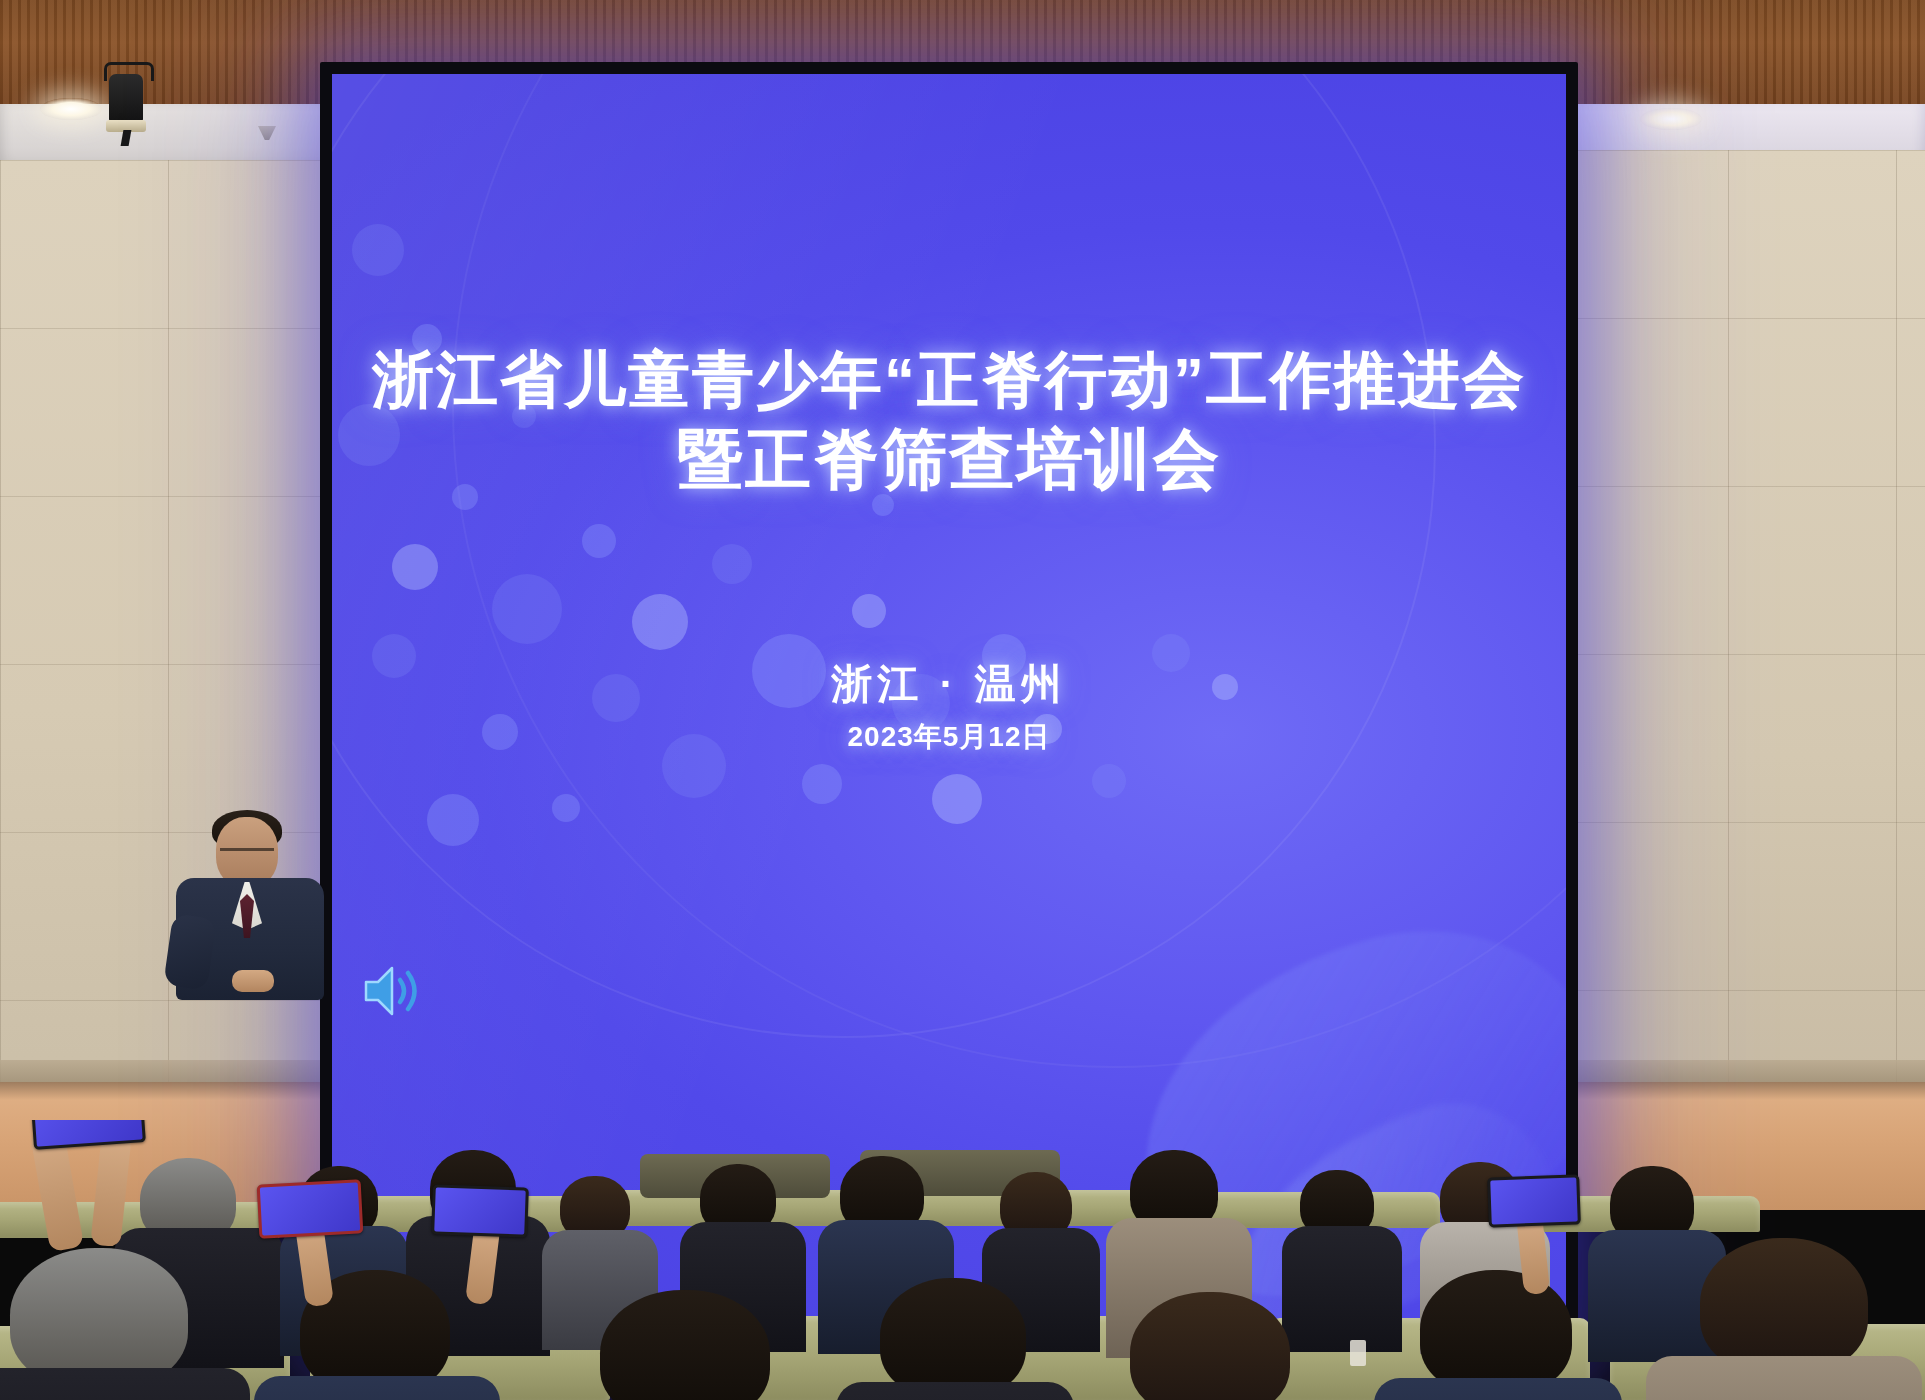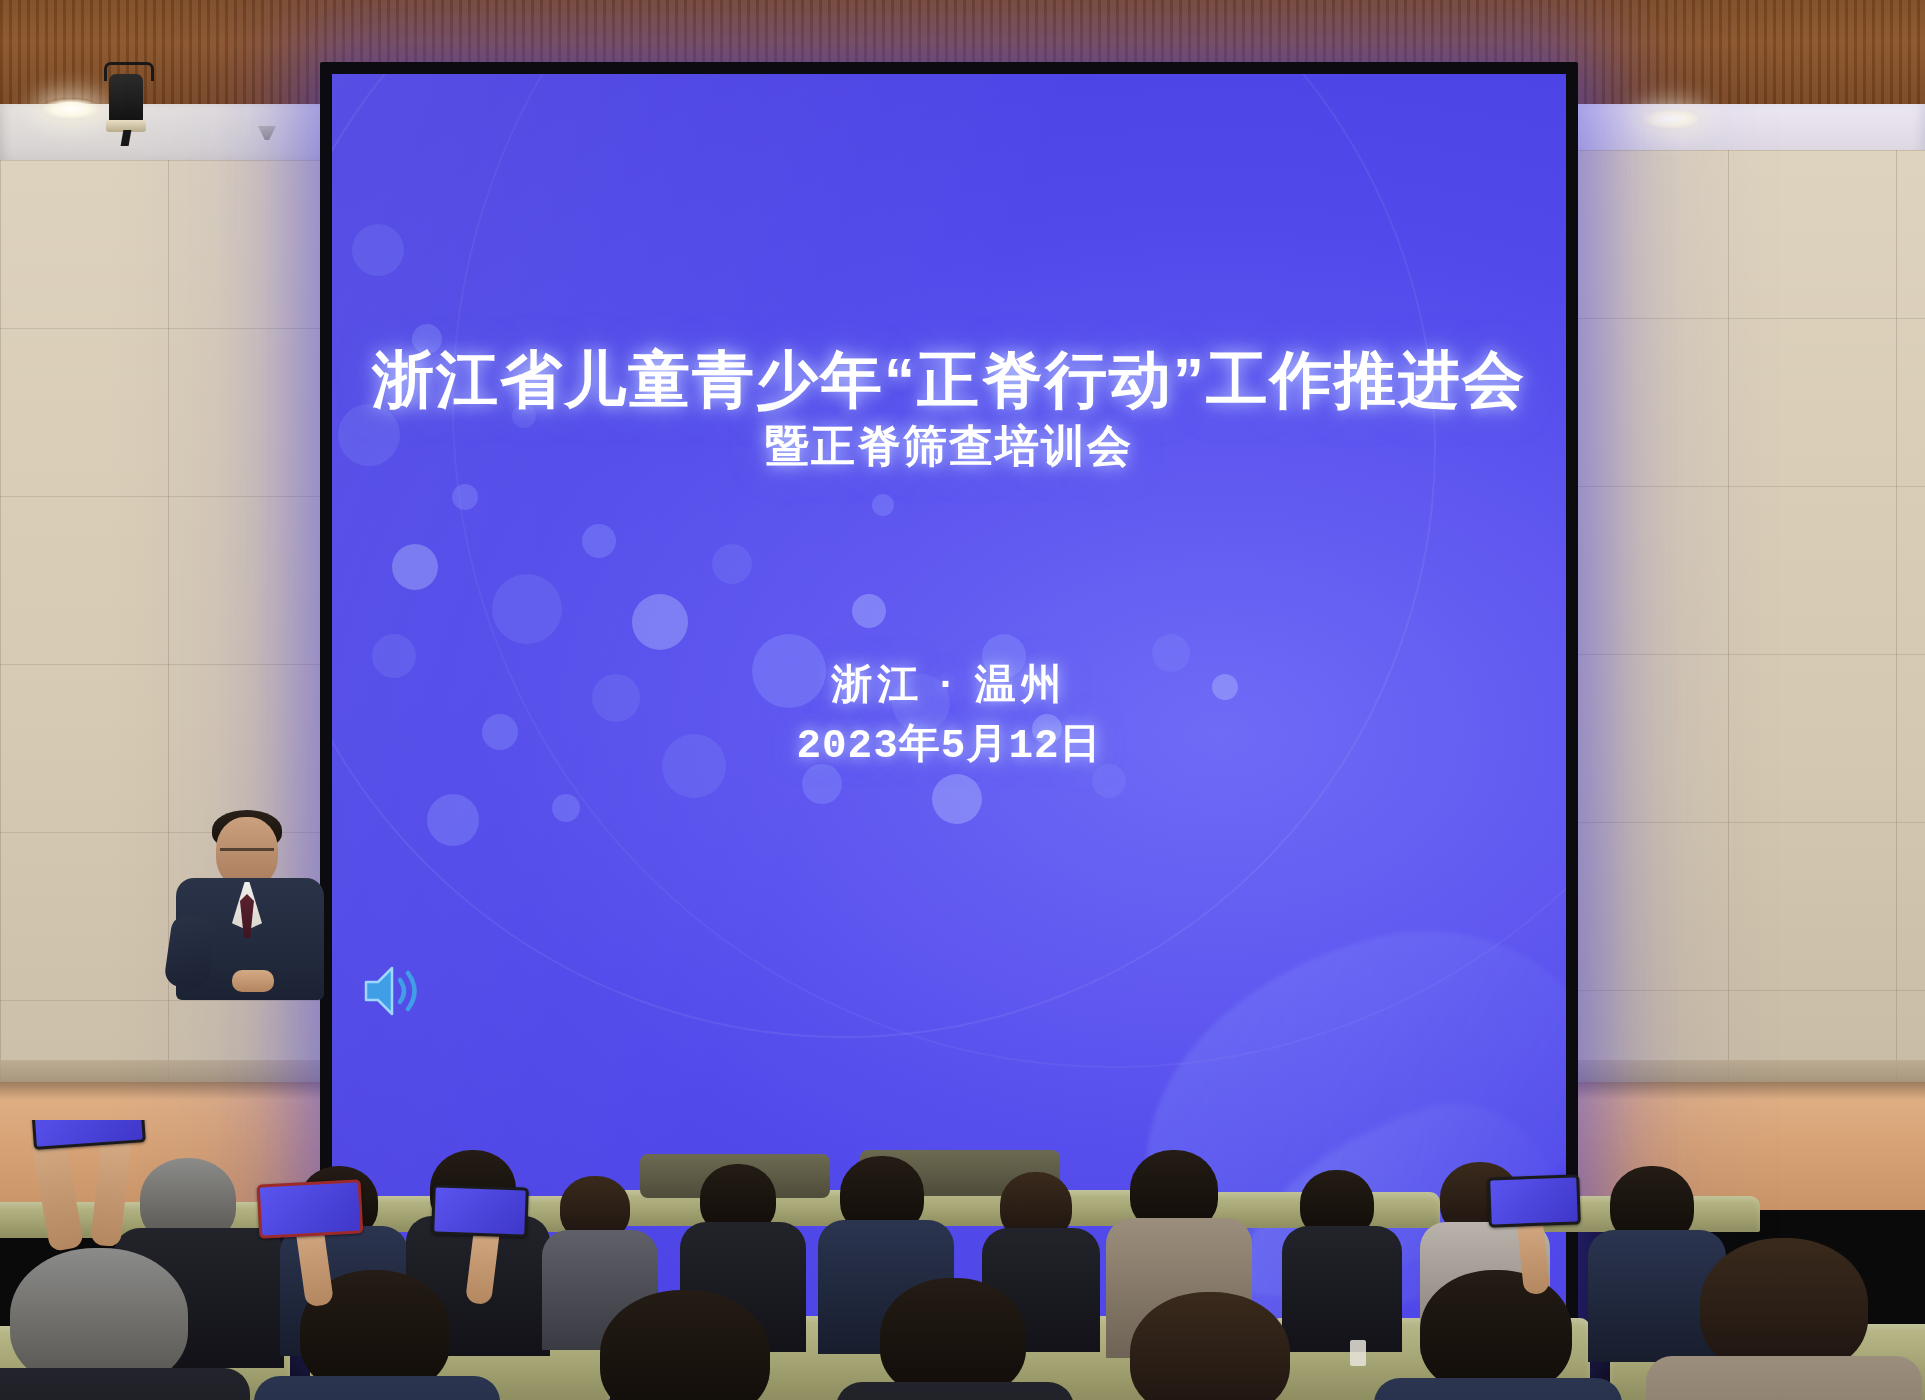--- a/index.html
+++ b/index.html
@@ -100,27 +100,27 @@
   .bubble.dim{background:rgba(140,155,250,.20);}
   .bubble.bright{background:rgba(185,198,255,.38);}
 
   .screen-text{position:absolute;left:0;right:0;top:0;bottom:0;}
   .title-block{
     position:absolute;left:0;right:0;top:268px;text-align:center;
     color:#fff;font-weight:bold;letter-spacing:2px;
     text-shadow:0 0 16px rgba(200,215,255,.85),0 0 34px rgba(140,160,255,.55);
   }
   .t-line1{font-size:62px;line-height:1.24;}
-  .t-line2{font-size:44px;line-height:1.24;}
+  .t-line2{font-size:66px;line-height:1.24;}
   .meta-block{
     position:absolute;left:0;right:0;top:580px;text-align:center;color:#fff;
     font-weight:bold;text-shadow:0 0 14px rgba(200,215,255,.8),0 0 28px rgba(140,160,255,.5);
   }
   .m-place{font-size:41px;letter-spacing:5px;line-height:1.5;}
-  .m-date{font-size:41px;letter-spacing:1px;line-height:1.5;font-family:Liberation Mono, monospace;}
+  .m-date{font-size:28px;letter-spacing:1px;line-height:1.5;}
 
   
   .downlight{
     position:absolute;width:62px;height:22px;border-radius:50%;
     background:radial-gradient(ellipse at center,#ffffff 0%,#fdf7e6 42%,rgba(250,240,210,.25) 72%,rgba(255,255,255,0) 100%);
     box-shadow:0 0 22px 8px rgba(255,248,225,.55);
   }
   .spot{position:absolute;width:52px;height:84px;}
   .spot .yoke{
     position:absolute;left:4px;top:0;width:44px;height:16px;

